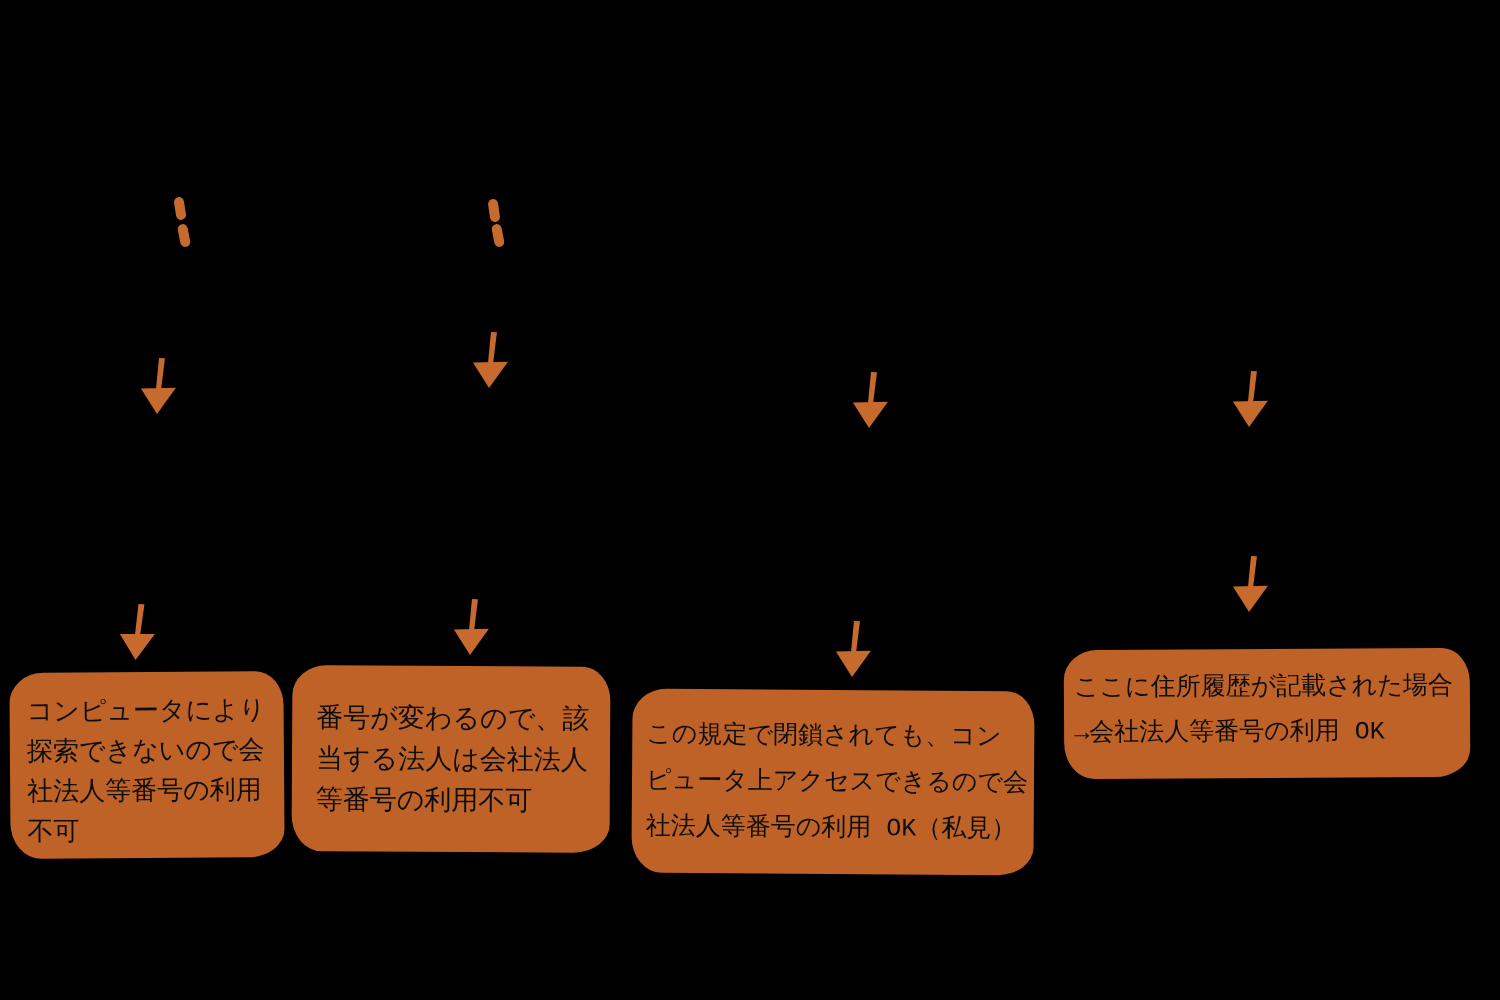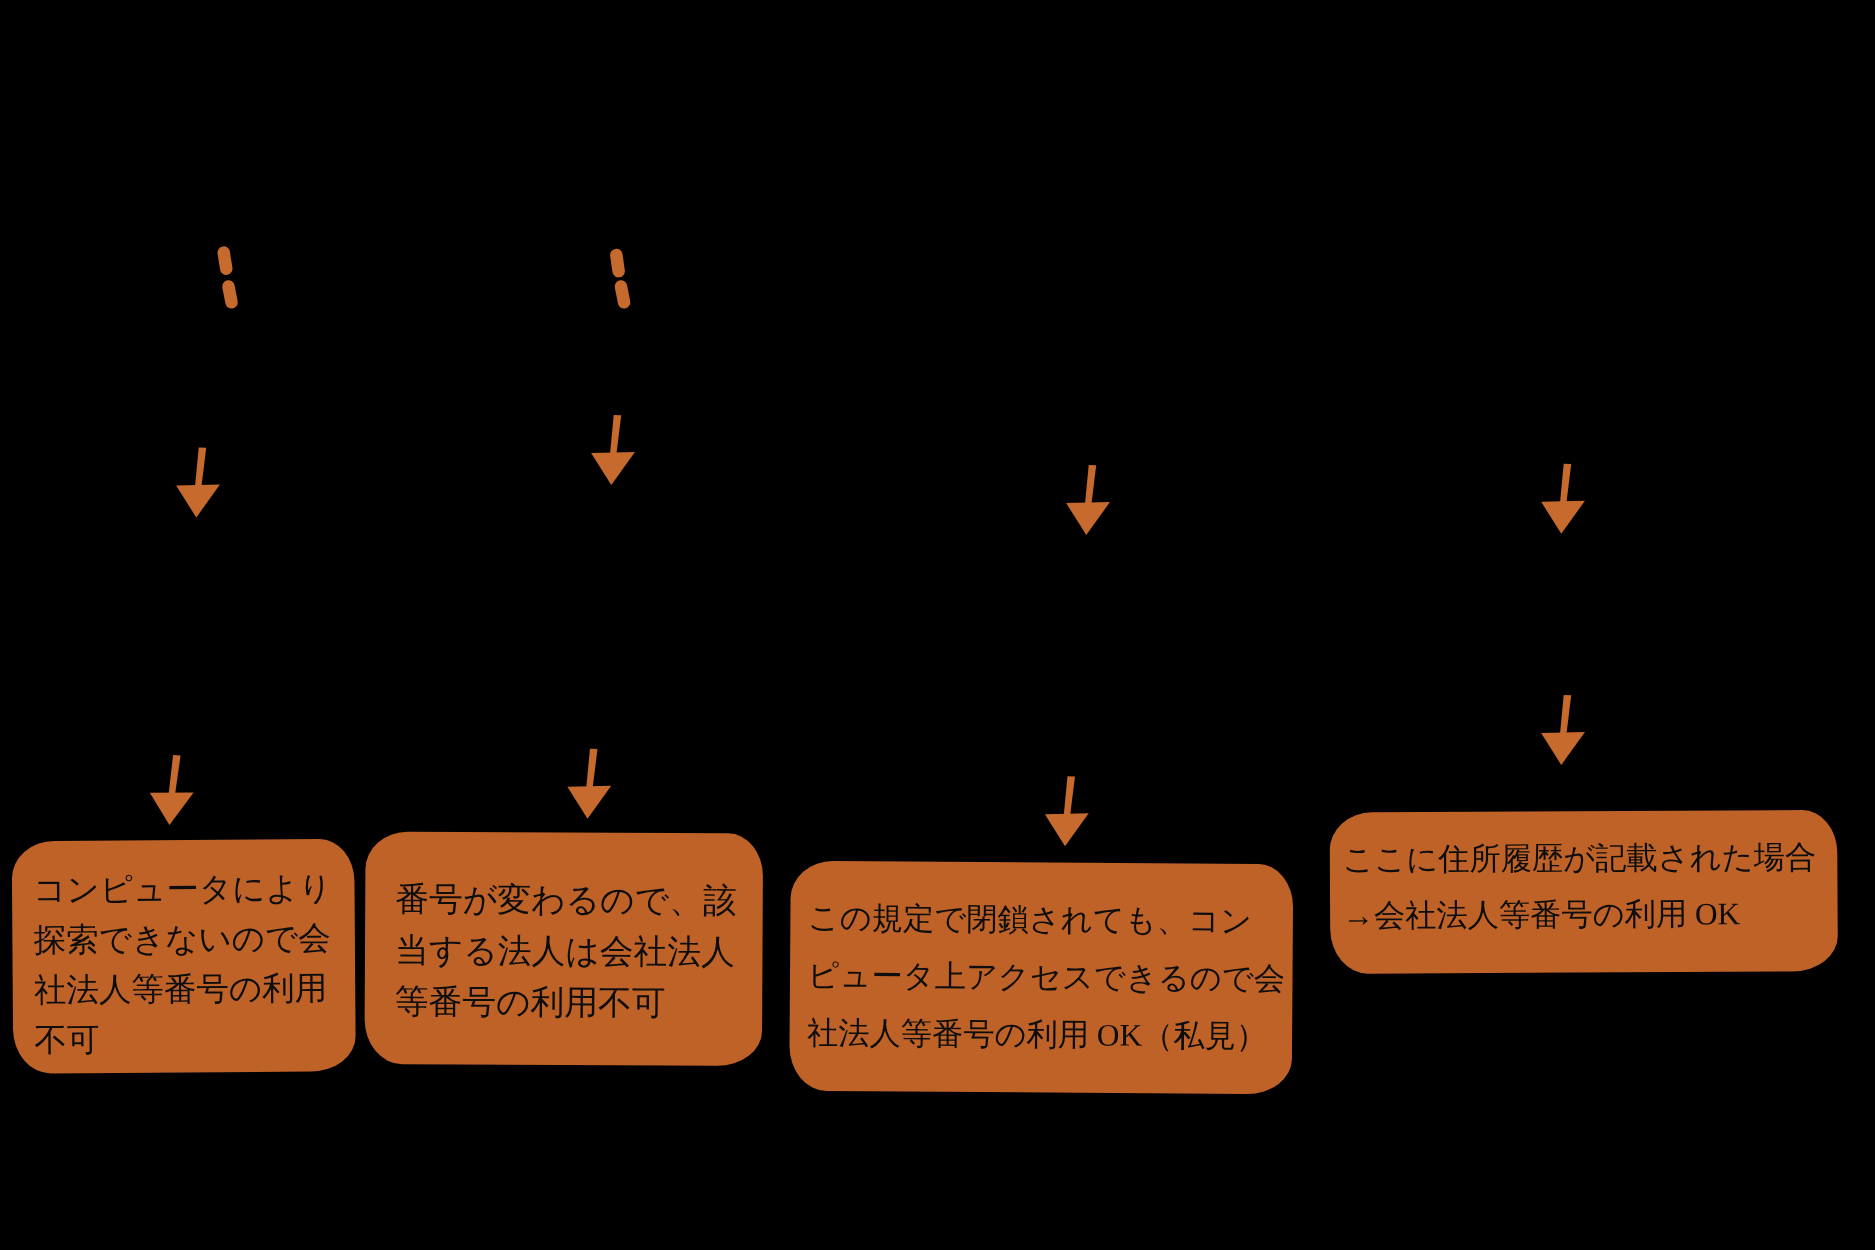--- a/index.html
+++ b/index.html
@@ -1,21 +1,21 @@
 <!DOCTYPE html>
 <html style="--background: #000000; --box-color: #bf6227; --arrow-color: #c66a2e; --dash-color: #c66a2e; --text-color: #0d0d0d;"><head>
 <meta charset="utf-8">
 <style>
   html,body{margin:0;padding:0;background:#000;}
   .canvas{
     position:relative;
     width:1500px;height:1000px;
     background:var(--background,#000);
     overflow:hidden;
-    font-family:Liberation Serif, serif;
+    font-family:Liberation Mono, monospace;
   }
   
   .dash{
     position:absolute;
     width:10px;height:23px;
     border-radius:6px;
     background:var(--dash-color,#c66a2e);
   }
   .dash.d1a{left:175px;top:197px;transform:rotate(-9deg);}
   .dash.d1b{left:179px;top:224px;transform:rotate(-11deg);}

